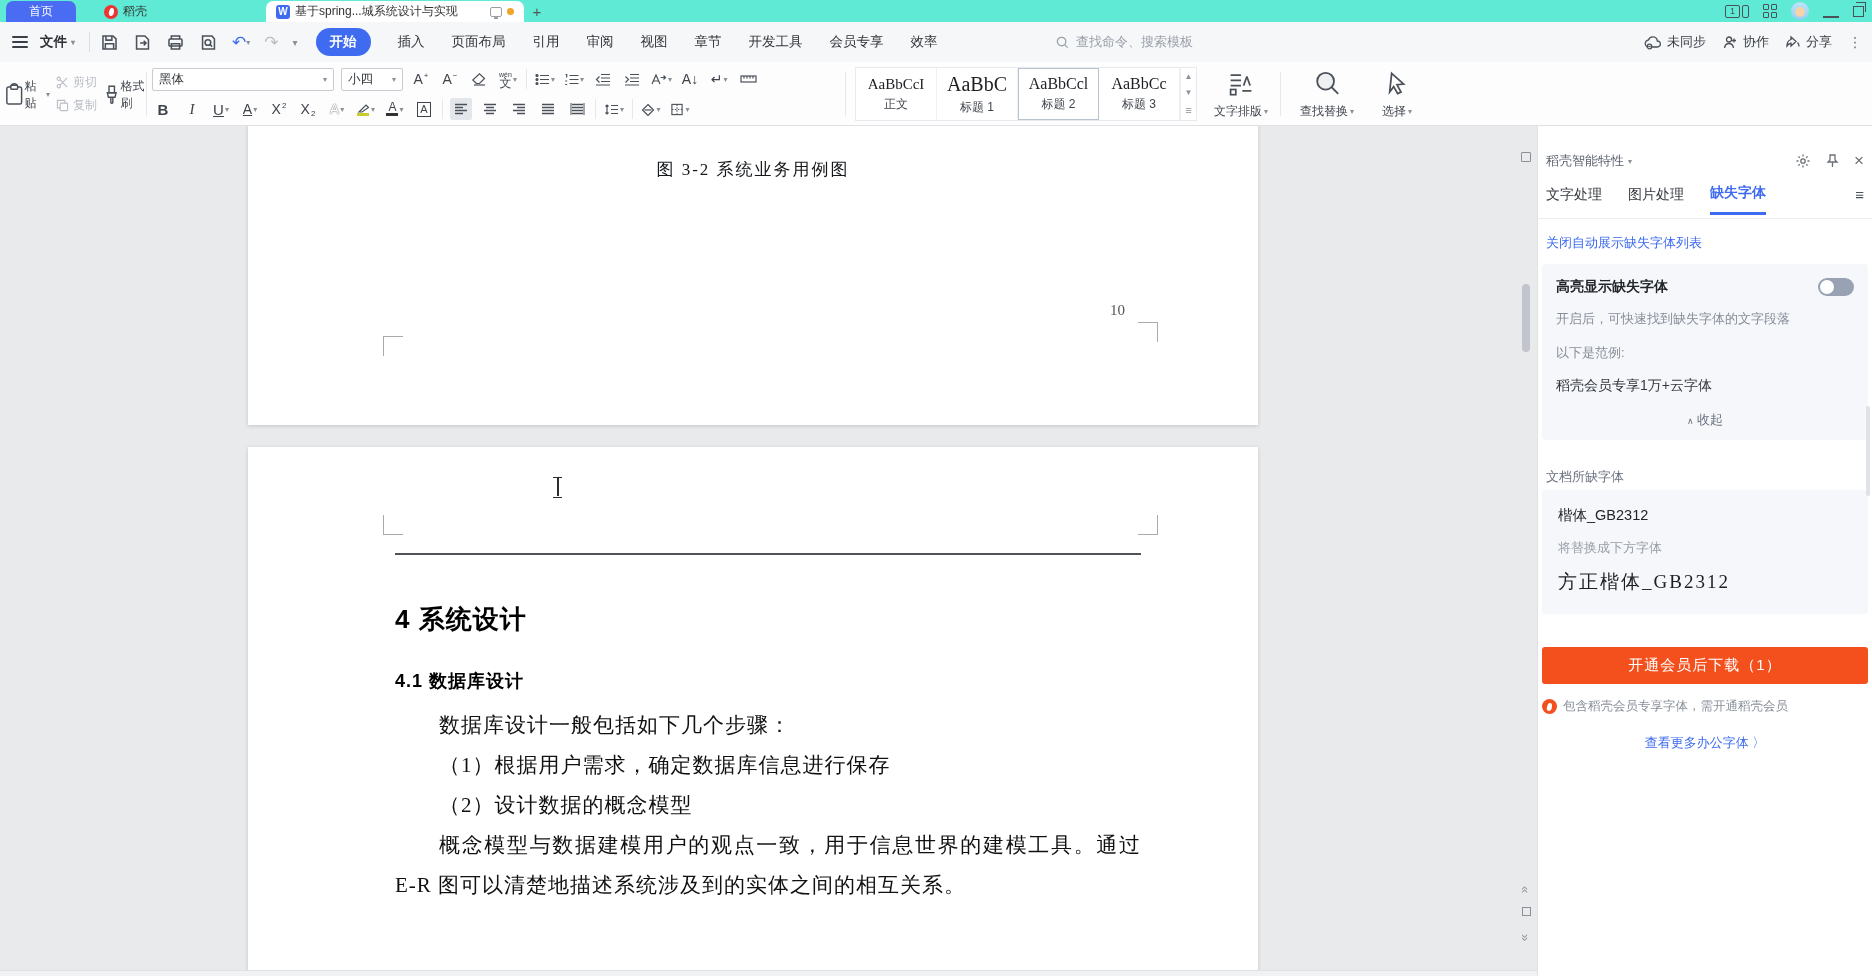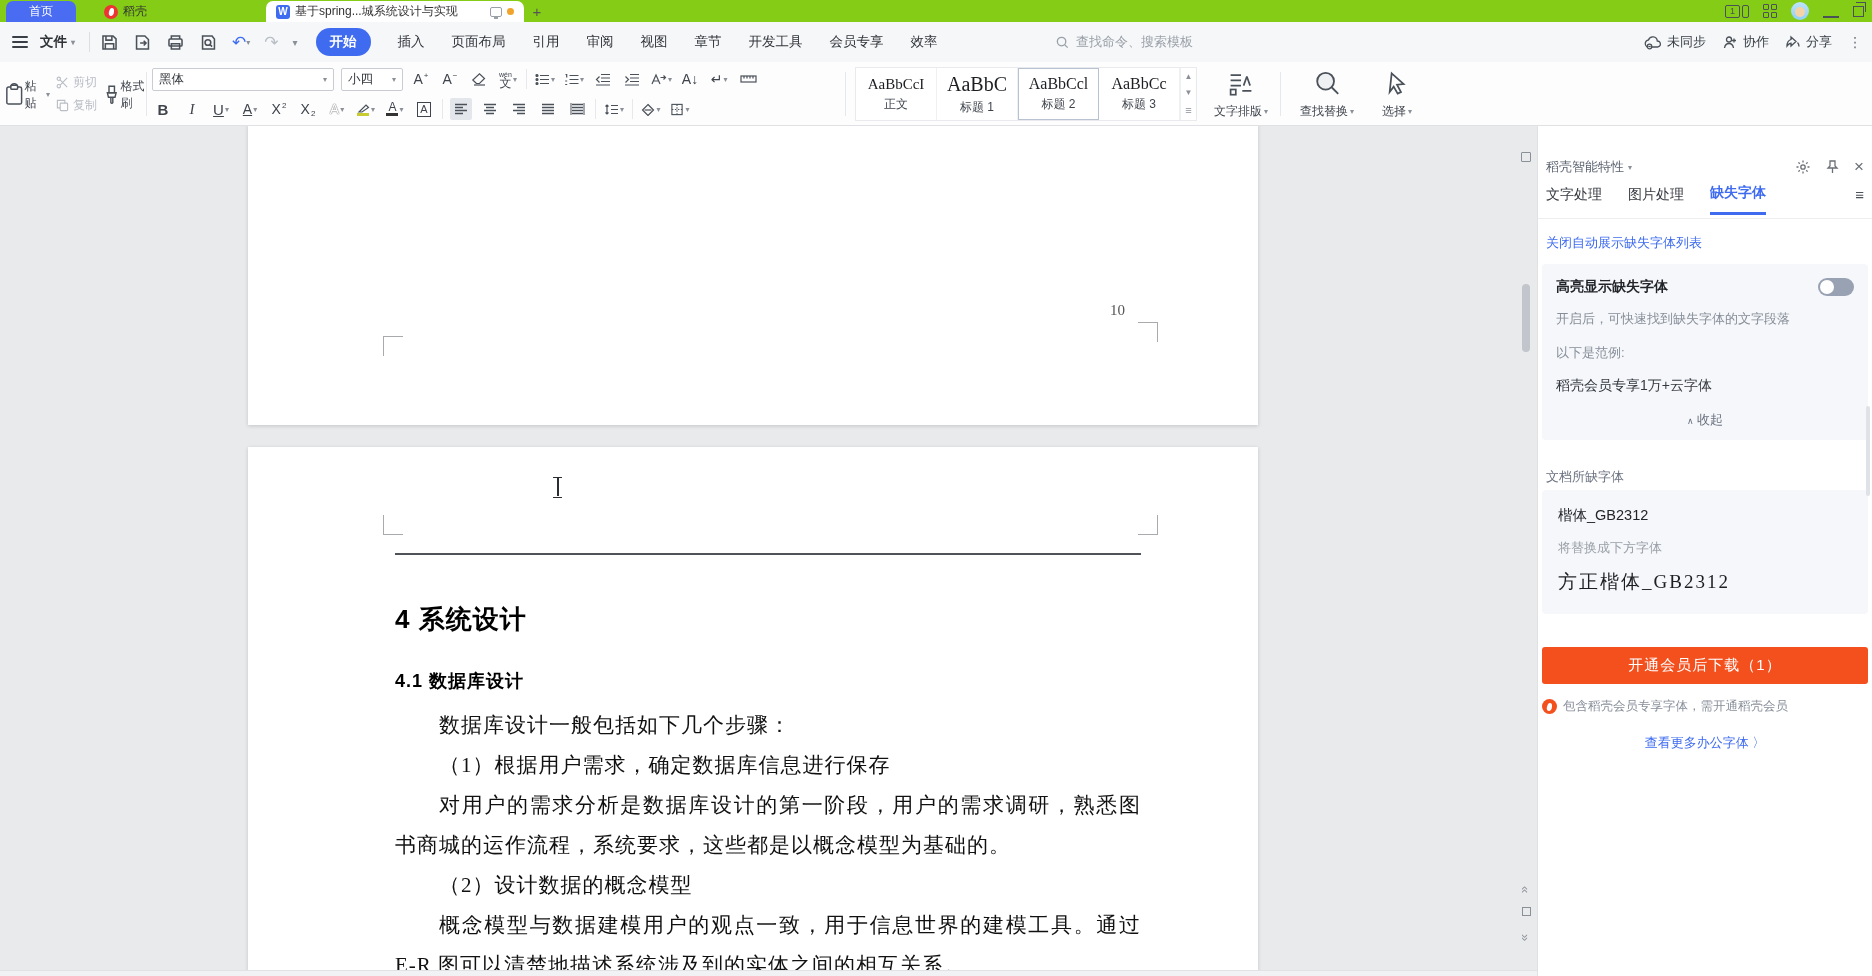--- a/index.html
+++ b/index.html
@@ -1,20 +1,20 @@
 <!DOCTYPE html>
 <html><head>
 <meta charset="utf-8">
 <style>
   * { margin:0; padding:0; box-sizing:border-box; }
   html,body { width:1872px; height:976px; }
   body { font-family:"Liberation Sans",sans-serif; background:#e9eaec; position:relative; overflow:hidden; color:#3b4048; }
 
   
-  .tabbar { position:absolute; top:0; left:0; right:0; height:22px; background:#84cc16; display:flex; align-items:flex-end; }
+  .tabbar { position:absolute; top:0; left:0; right:0; height:22px; background:#5eead4; display:flex; align-items:flex-end; }
   .tab { height:21px; display:flex; align-items:center; gap:5px; padding:0 10px; font-size:12px; border-radius:7px 7px 0 0; cursor:default; }
   .tab-home { background:#4a6cf2; color:#fff; width:70px; justify-content:center; margin-left:6px; }
   .tab-docer { color:#333; width:110px; margin-left:18px; }
   .tab-doc { background:#fff; width:258px; margin-left:62px; color:#333; }
   .flame { width:14px; height:14px; border-radius:50%; background:#e33; position:relative; flex:none; }
   .flame::after { content:""; position:absolute; left:4.5px; top:3px; width:5px; height:8px; background:#fff; border-radius:50% 50% 50% 50% / 60% 60% 40% 40%; transform:rotate(12deg); }
   .wlogo { width:14px; height:14px; border-radius:3px; background:#3e6bf0; color:#fff; font-size:10px; font-weight:bold; display:flex; align-items:center; justify-content:center; flex:none; }
   .doc-title { flex:1; overflow:hidden; white-space:nowrap; }
   .monitor-ic { width:12px; height:10px; border:1px solid #9aa0a8; border-radius:2px; position:relative; flex:none; }
   .monitor-ic::after { content:""; position:absolute; left:3px; bottom:-3px; width:4px; height:2px; background:#9aa0a8; }
@@ -118,21 +118,21 @@
   .vs-topicon { position:absolute; top:26px; left:3px; width:10px; height:10px; border:1.4px solid #8a8f98; border-radius:1px; }
   .vs-thumb { position:absolute; top:158px; left:4px; width:8px; height:68px; border-radius:4px; background:#c2c5cb; }
   .vs-nav { position:absolute; left:0; width:16px; text-align:center; color:#8a8f98; }
   .nav-up { bottom:78px; } .nav-sq { bottom:56px; } .nav-dn { bottom:30px; }
   .rot { display:inline-block; transform:rotate(90deg); font-size:13px; }
   .sqr { display:inline-block; width:9px; height:9px; border:1.4px solid #8a8f98; }
   .bottomstrip { position:absolute; left:0; right:0; bottom:0; height:6px; background:#f1f2f4; border-top:1px solid #e0e2e5; }
 
   
   .panel { position:absolute; right:0; top:0; bottom:0; width:335px; background:#fff; border-left:1px solid #dfe1e5; font-size:13px; }
-  .p-head { position:absolute; top:32px; left:8px; right:8px; display:flex; align-items:center; color:#5c6370; }
+  .p-head { position:absolute; top:26px; left:8px; right:8px; display:flex; align-items:center; color:#5c6370; }
   .p-title { display:flex; align-items:center; gap:4px; font-size:13px; }
   .p-hicons { margin-left:auto; display:flex; align-items:center; gap:14px; color:#6b7076; font-size:15px; }
   .p-tabs { position:absolute; top:58px; left:8px; right:8px; display:flex; align-items:center; gap:26px; color:#34383f; font-size:14px; }
   .p-tab { padding-bottom:10px; }
   .p-tab.active { color:#3e6bf0; font-weight:bold; border-bottom:3px solid #3e6bf0; }
   .p-tab-more { margin-left:auto; color:#4b5159; font-size:15px; padding-bottom:10px; }
   .p-tabline { position:absolute; top:92px; left:0; right:0; height:1px; background:#eceef0; }
   .p-link { color:#3e6bf0; }
   .link-close-auto { position:absolute; top:108px; left:8px; }
   .card { position:absolute; left:4px; right:4px; background:#f5f7fa; border-radius:4px; }
@@ -542,36 +542,36 @@
         <span>选择</span>
         <span class="chev">▾</span>
       </span>
   </div>
 </div>
 
 <div class="content">
   <div class="docarea">
 
     <div class="page page1">
+      <div class="caption">图 3-2 系统业务用例图</div>
       <div class="pagenum">10</div>
       <div class="cmark cm-tl" style="left:135px; top:212px;"></div>
       <div class="cmark cm-tr" style="left:890px; top:198px;"></div>
     </div>
 
     <div class="page page2">
       <div class="cmark cm-bl" style="left:135px; top:68px;"></div>
       <div class="cmark cm-br" style="left:890px; top:68px;"></div>
       <div class="hrule"></div>
       <div class="ibeam"></div>
       <div class="h1">4 系统设计</div>
       <div class="h2">4.1 数据库设计</div>
       <div class="bodytext">
         <p>数据库设计一般包括如下几个步骤：</p>
         <p>（1）根据用户需求，确定数据库信息进行保存</p>
-        <p>对用户的需求分析是数据库设计的第一阶段，用户的需求调研，熟悉图书商城的运作流程，系统要求，这些都是以概念模型为基础的。</p>
         <p>（2）设计数据的概念模型</p>
         <p>概念模型与数据建模用户的观点一致，用于信息世界的建模工具。通过 E-R 图可以清楚地描述系统涉及到的实体之间的相互关系。</p>
       </div>
     </div>
 
     <div class="vscroll">
       <div class="vs-topicon"></div>
       <div class="vs-thumb"></div>
       <div class="vs-nav nav-up"><span class="rot">«</span></div>
       <div class="vs-nav nav-sq"><span class="sqr"></span></div>

